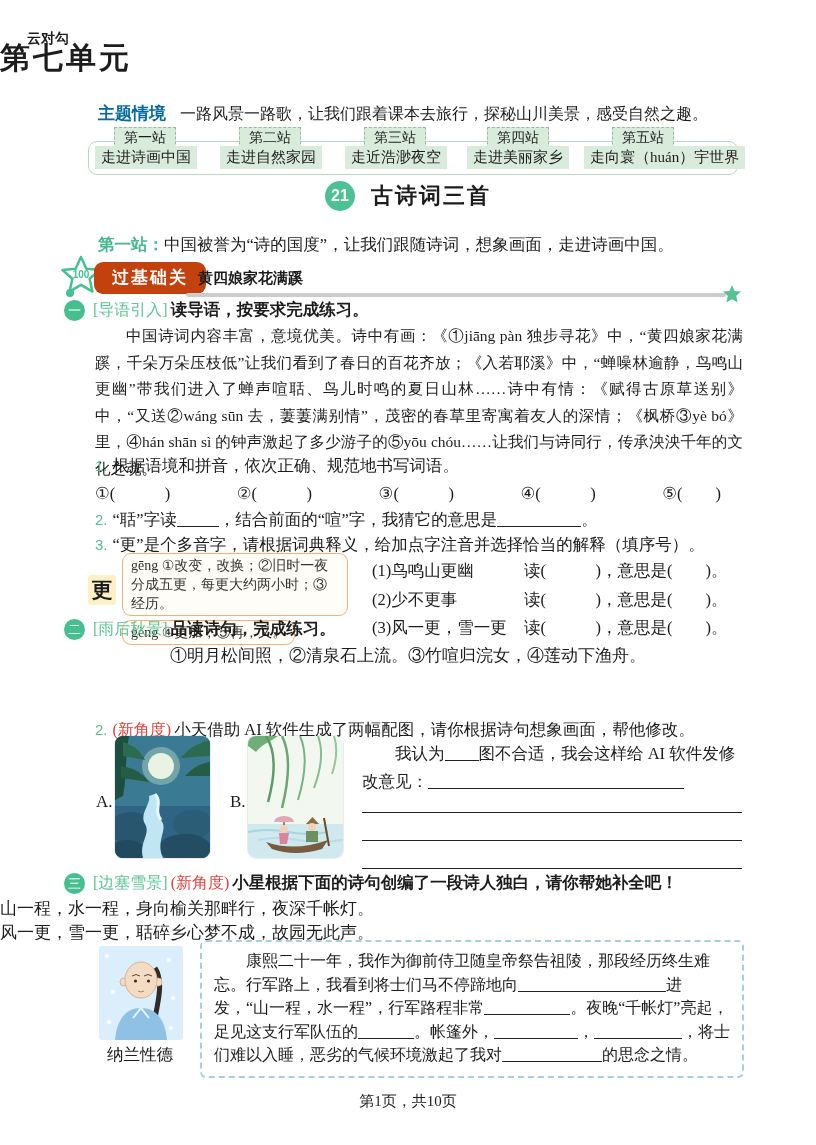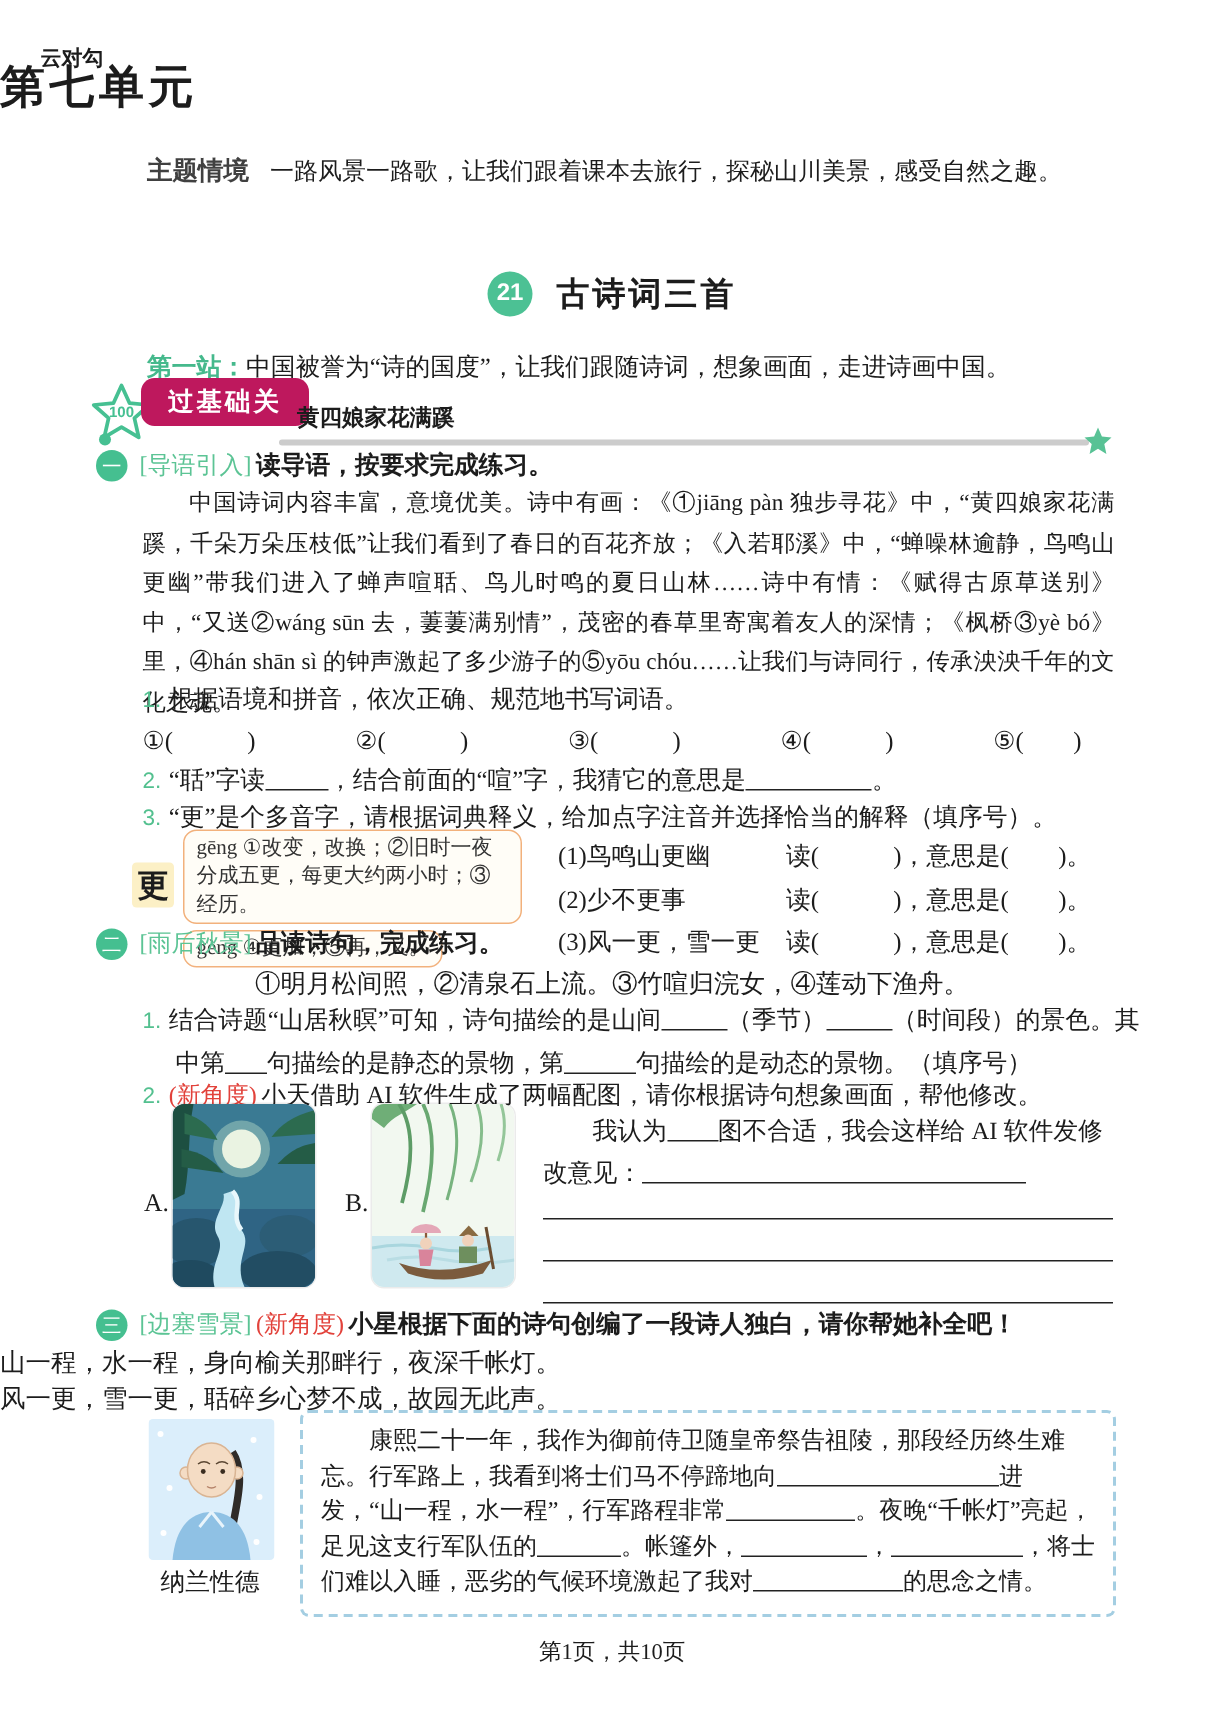--- a/index.html
+++ b/index.html
@@ -4,38 +4,38 @@
 <style>
   html,body{margin:0;padding:0;background:#ffffff;}
   .page{position:relative;width:816px;height:1145px;background:#ffffff;overflow:hidden;
         font-family:"Liberation Sans",sans-serif;color:#1c1c1c;}
   .abs{position:absolute;}
 
   .brand{left:27px;top:30px;font-size:14px;font-weight:bold;}
   .unit-title{left:0;top:38px;width:816px;font-size:30px;font-weight:bold;letter-spacing:3px;}
 
   .theme-row{left:98px;top:102px;width:644px;font-size:16px;}
-  .theme-label{color:#404040;font-weight:bold;font-size:17px;margin-right:14px;}
+  .theme-label{color:#0369a1;font-weight:bold;font-size:17px;margin-right:14px;}
   .theme-text{font-family:"Liberation Serif",serif;font-size:16px;}
 
   .stations{left:88px;top:127px;width:652px;height:50px;}
   .st-rect{position:absolute;left:0;top:14px;width:648px;height:32px;border:1.5px solid #b5d9c3;border-radius:9px;}
   .chip{position:absolute;top:0;padding:1px 9px;background:#d9ecdc;border:1px dashed #93bf9e;font-size:14px;white-space:nowrap;}
   .st-label{position:absolute;top:19px;background:#d9ecdc;padding:2px 6px;font-size:15px;white-space:nowrap;font-family:"Liberation Serif",serif;}
 
   .lesson-title{left:0;top:181px;width:816px;text-align:center;}
   .lesson-badge{display:inline-block;width:30px;height:30px;border-radius:50%;background:#4cc194;color:#fff;
                 font-size:16px;font-weight:bold;line-height:30px;text-align:center;vertical-align:middle;margin-right:16px;}
   .lesson-name{display:inline-block;vertical-align:middle;font-size:22px;font-weight:bold;letter-spacing:2px;}
 
   .stop-intro{left:98px;top:234px;font-size:16.5px;font-family:"Liberation Serif",serif;}
   .stop-intro-label{color:#45b98c;font-weight:bold;}
 
   .basics-star{left:60px;top:255px;}
-  .basics-box{left:94px;top:252px;background:#be185d;color:#fff;font-weight:bold;font-size:17px;
+  .basics-box{left:94px;top:262px;background:#c2410c;color:#fff;font-weight:bold;font-size:17px;
               padding:4px 18px 5px;border-radius:9px;letter-spacing:2px;}
   .basics-sub{left:198px;top:269px;font-size:15px;font-weight:bold;}
   .divider{left:186px;top:293px;width:540px;height:4px;background:#cccccc;border-radius:2px;}
   .divider-star{left:722px;top:284px;}
 
   .sec-head{display:flex;align-items:center;}
   .sec1{left:64px;top:299px;}
   .sec2{left:64px;top:618px;}
   .sec3{left:64px;top:872px;}
   .sec-circle{width:21px;height:21px;border-radius:50%;background:#45bf90;color:#fff;font-size:13px;
@@ -90,20 +90,33 @@
 
 <div class="page">
 
   <div class="abs brand">云对勾</div>
   <div class="abs unit-title">第七单元</div>
 
   <div class="abs theme-row">
     <span class="theme-label">主题情境</span><span class="theme-text">一路风景一路歌，让我们跟着课本去旅行，探秘山川美景，感受自然之趣。</span>
   </div>
 
+  <div class="abs stations">
+    <div class="st-rect"></div>
+    <div class="chip" style="left:26px">第一站</div>
+    <div class="chip" style="left:151px">第二站</div>
+    <div class="chip" style="left:276px">第三站</div>
+    <div class="chip" style="left:399px">第四站</div>
+    <div class="chip" style="left:524px">第五站</div>
+    <div class="st-label" style="left:7px">走进诗画中国</div>
+    <div class="st-label" style="left:132px">走进自然家园</div>
+    <div class="st-label" style="left:257px">走近浩渺夜空</div>
+    <div class="st-label" style="left:379px">走进美丽家乡</div>
+    <div class="st-label" style="left:496px">走向寰（huán）宇世界</div>
+  </div>
 
   <div class="abs lesson-title">
     <span class="lesson-badge">21</span><span class="lesson-name">古诗词三首</span>
   </div>
 
   <div class="abs stop-intro">
     <span class="stop-intro-label">第一站：</span><span>中国被誉为“诗的国度”，让我们跟随诗词，想象画面，走进诗画中国。</span>
   </div>
 
   <div class="abs basics-star">
@@ -168,23 +181,20 @@
       </div>
     </div>
   </div>
 
   <div class="abs sec-head sec2">
     <span class="sec-circle">二</span>
     <span class="sec-tag">[雨后秋景]</span>
     <span class="sec-title">品读诗句，完成练习。</span>
   </div>
   <div class="abs poem1">①明月松间照，②清泉石上流。③竹喧归浣女，④莲动下渔舟。</div>
-  <div class="abs s2q1">
-    <span class="qnum">1.</span><span>结合诗题“山居秋暝”可知，诗句描绘的是山间<span class="blank" style="width: 44px;"></span>（季节）<span class="blank" style="width: 44px;"></span>（时间段）的景色。其中第<span class="blank" style="width: 28px;"></span>句描绘的是静态的景物，第<span class="blank" style="width: 48px;"></span>句描绘的是动态的景物。（填序号）</span>
-  </div>
   <div class="abs s2q2">
     <span class="qnum">2.</span><span class="sec-angle">(新角度)</span><span>小天借助 AI 软件生成了两幅配图，请你根据诗句想象画面，帮他修改。</span>
   </div>
 
   <div class="abs fig-label" style="left:96px;top:792px">A.</div>
   <div class="abs img-frame" style="left:115px;top:736px">
     <svg width="95" height="122" viewBox="0 0 95 122">
       <rect width="95" height="122" fill="#3a7a93"></rect>
       <rect y="70" width="95" height="52" fill="#2f6484"></rect>
       <circle cx="46" cy="30" r="19" fill="#9fc8bd" opacity="0.55"></circle>

